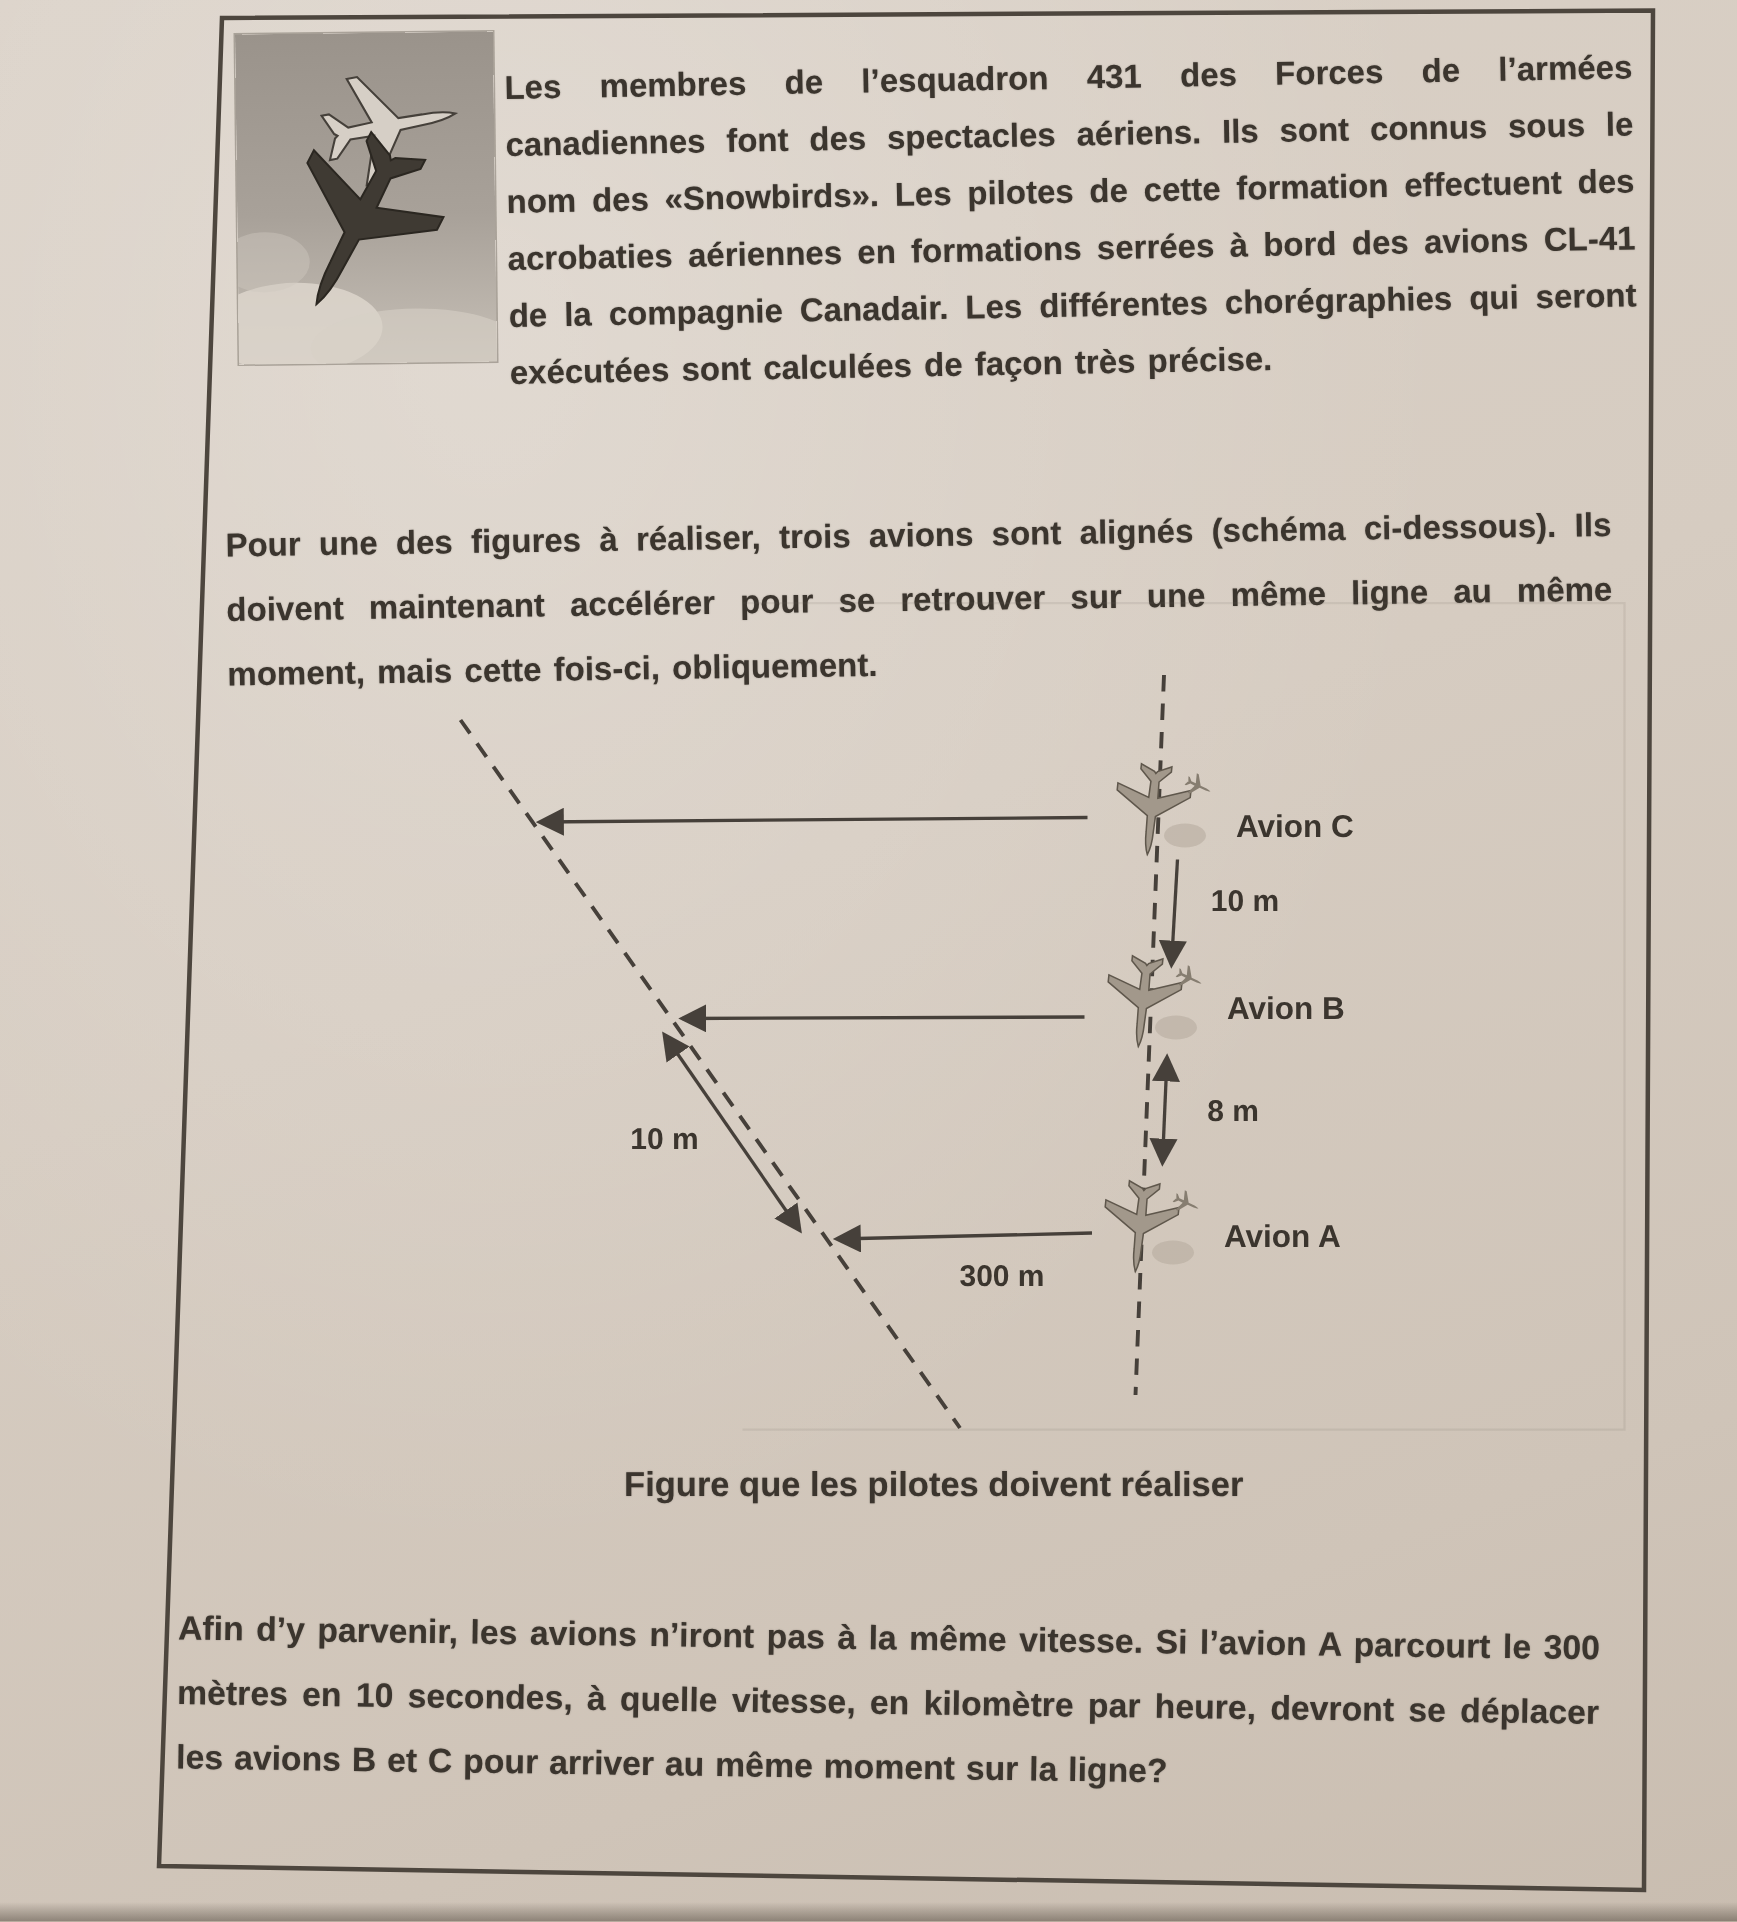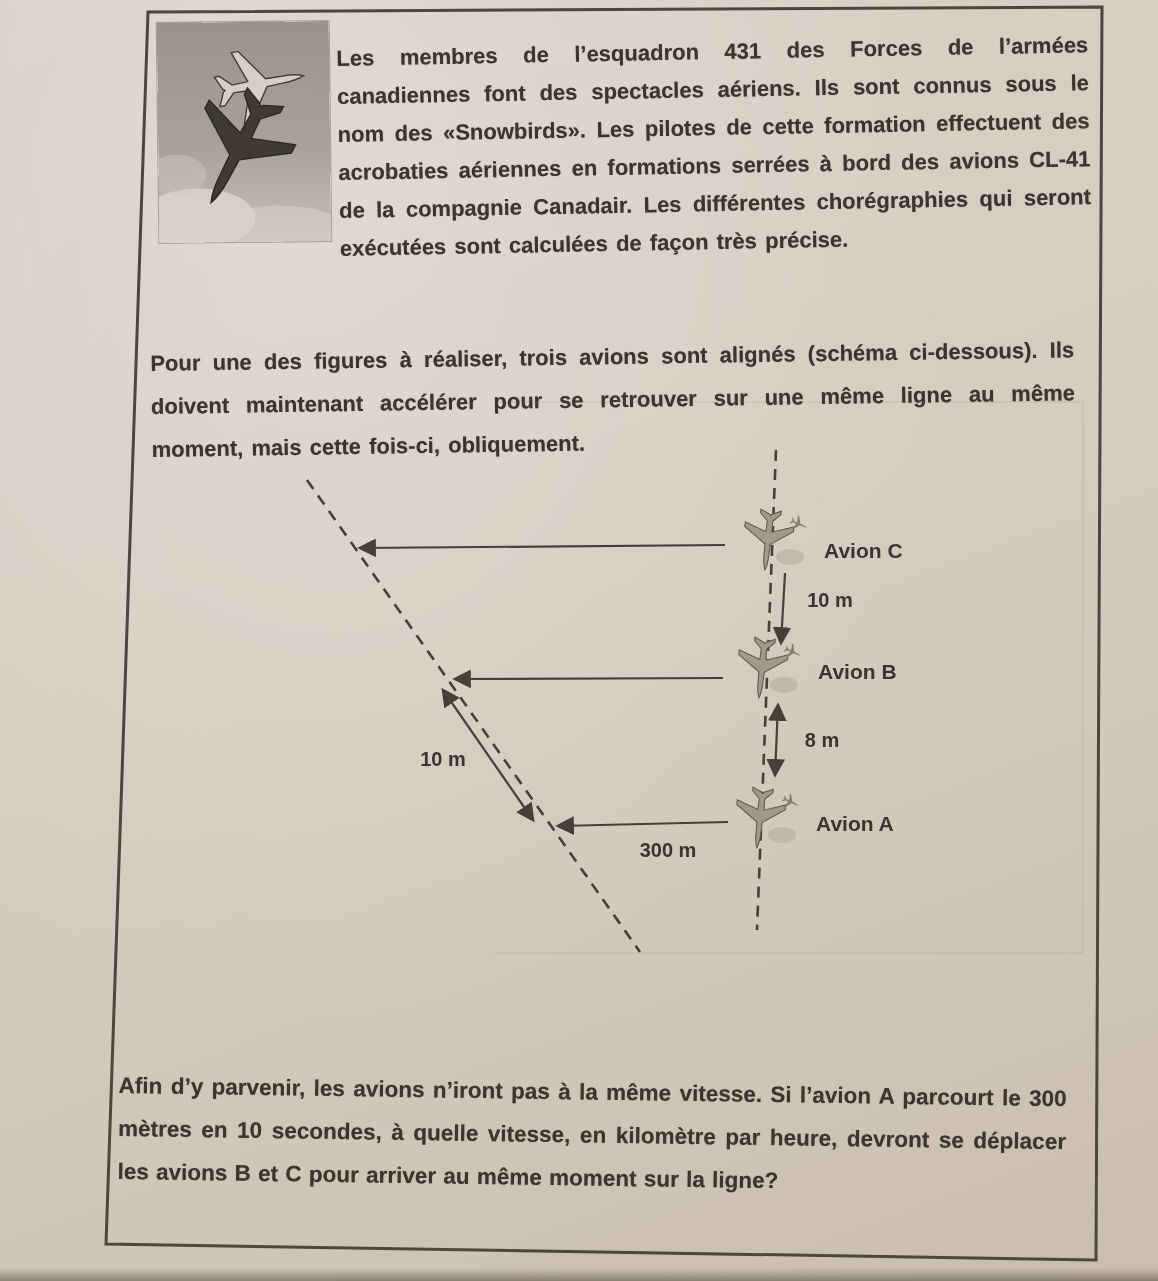--- a/index.html
+++ b/index.html
@@ -133,15 +133,16 @@
 
     <text class="alabel" x="684" y="163">Avion C</text>
     <text class="alabel" x="678" y="284">Avion B</text>
     <text class="alabel" x="676" y="436">Avion A</text>
     <text class="dlabel" x="690" y="212" text-anchor="middle">10 m</text>
     <text class="dlabel" x="682" y="352" text-anchor="middle">8 m</text>
     <text class="dlabel" x="303" y="371" text-anchor="middle">10 m</text>
     <text class="dlabel" x="528" y="462" text-anchor="middle">300 m</text>
   </svg>
 
+  <div class="txt caption">Figure que les pilotes doivent réaliser</div>
   <p class="txt question">Afin d’y parvenir, les avions n’iront pas à la même vitesse. Si l’avion A parcourt le 300 mètres en 10 secondes, à quelle vitesse, en kilomètre par heure, devront se déplacer les avions B et C pour arriver au même moment sur la ligne?</p>
 
 </div>
 
 </body></html>

